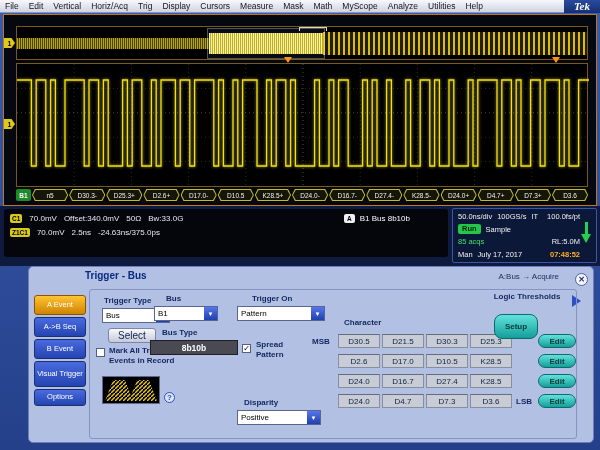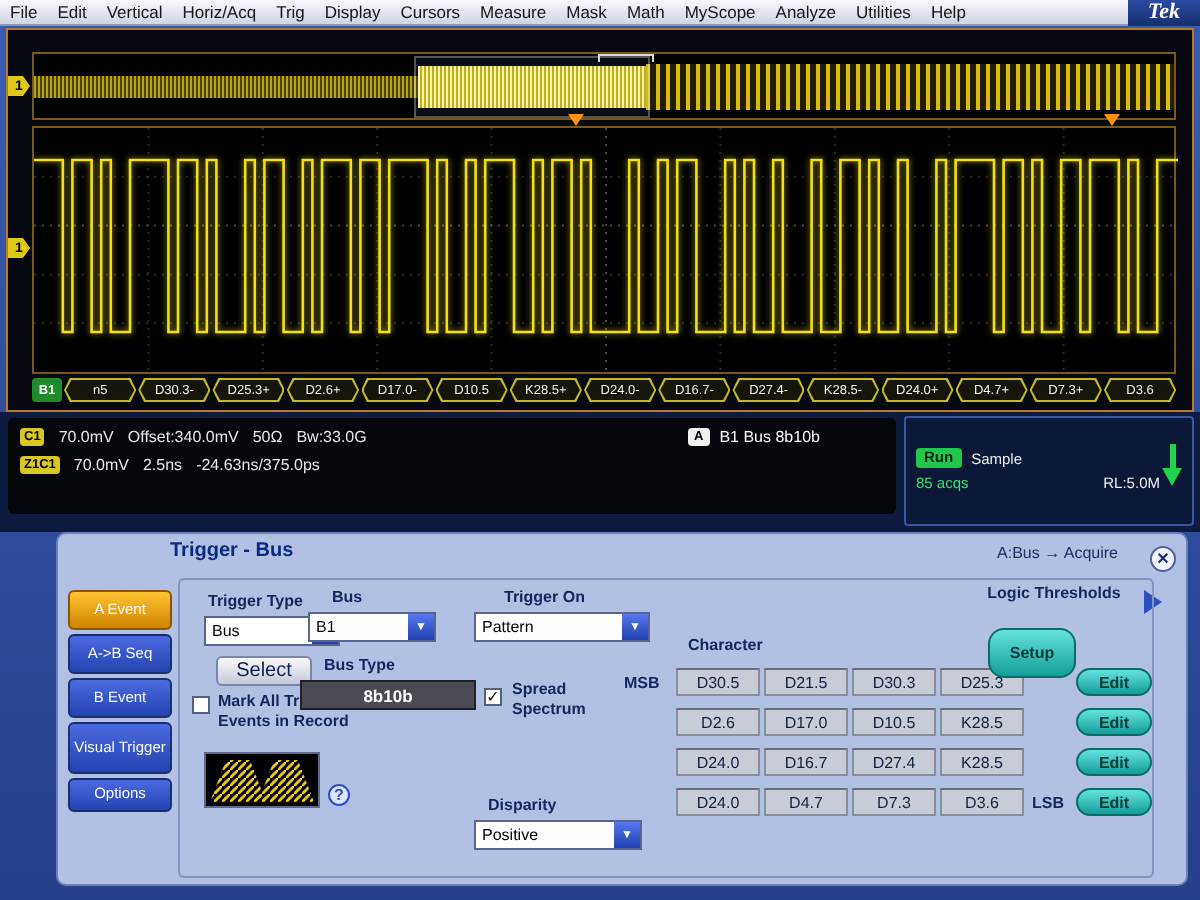--- a/index.html
+++ b/index.html
@@ -210,27 +210,38 @@
         <span>2.5ns</span>
         <span>-24.63ns/375.0ps</span>
       </div>
       <div class="trig-readout">
         <span class="badge-a">A</span>
         <span>B1 Bus 8b10b</span>
       </div>
     </div>
 
     <div class="readout-right">
+      <div class="rr-row" style="top:3px">
+        <span>50.0ns/div</span>
+        <span>100GS/s</span>
+        <span>IT</span>
+        <span style="margin-left:auto">100.0fs/pt</span>
+      </div>
       <div class="rr-row" style="top:15px">
         <span class="run-badge">Run</span>
         <span>Sample</span>
       </div>
       <div class="rr-row" style="top:28px">
         <span style="color:#3ae06a">85 acqs</span>
         <span style="margin-left:auto">RL:5.0M</span>
+      </div>
+      <div class="rr-row" style="top:41px">
+        <span>Man</span>
+        <span>July 17, 2017</span>
+        <span class="clock" style="margin-left:auto">07:48:52</span>
       </div>
       <div class="dl-arrow">
         <div class="stem"></div>
           <div class="head"></div>
       </div>
     </div>
   </div>
 
   <div class="panel">
     <div class="panel-title">Trigger - Bus</div>
@@ -275,21 +286,21 @@
       </div>
       <div class="lbl" style="left:72px;top:38px">Bus Type</div>
       <div class="busbox" style="left:60px;top:50px;width:88px;height:15px">8b10b</div>
 
       <div class="lbl" style="left:162px;top:4px">Trigger On</div>
       <div class="dd" style="left:147px;top:16px;width:88px">
         <span class="val">Pattern</span>
           <span class="arr">▼</span>
       </div>
       <div class="cb checked" style="left:152px;top:54px"></div>
-      <div class="lbl" style="left:166px;top:50px;width:46px;white-space:normal;line-height:1.25">Spread Spectrum</div>
+      <div class="lbl" style="left:166px;top:50px;width:46px;white-space:normal;line-height:1.25">Spread Pattern</div>
       <div class="lbl" style="left:154px;top:108px">Disparity</div>
       <div class="dd" style="left:147px;top:120px;width:84px">
         <span class="val">Positive</span>
           <span class="arr">▼</span>
       </div>
 
       <div class="lbl" style="left:254px;top:28px">Character</div>
       <div class="lbl" style="left:222px;top:47px">MSB</div>
       <div class="lbl" style="left:426px;top:107px">LSB</div>
 

